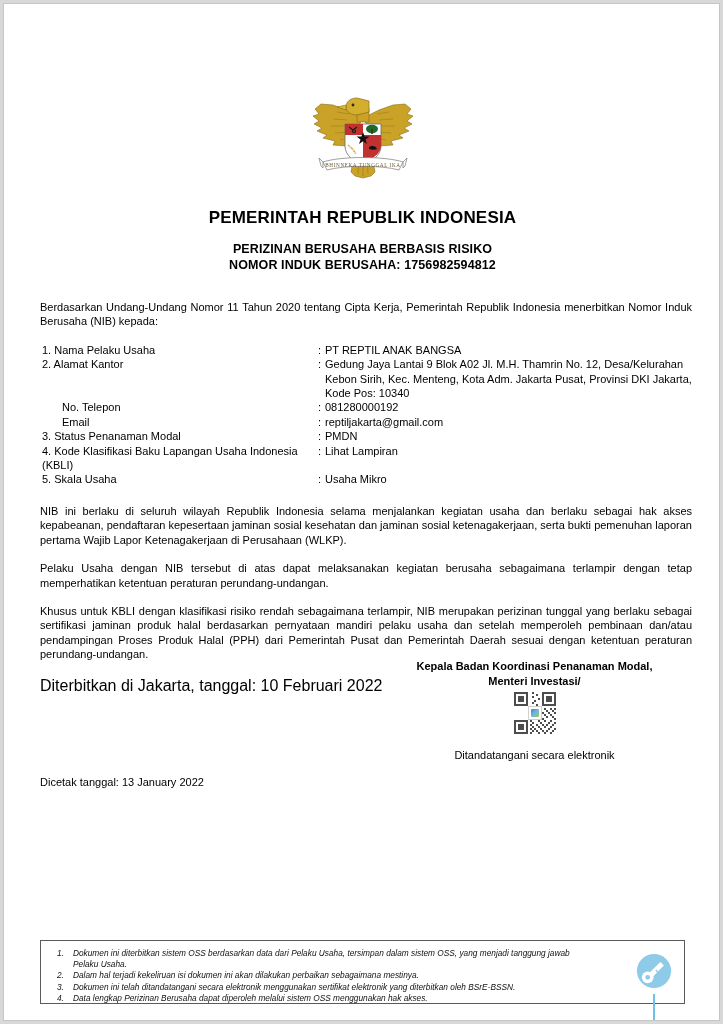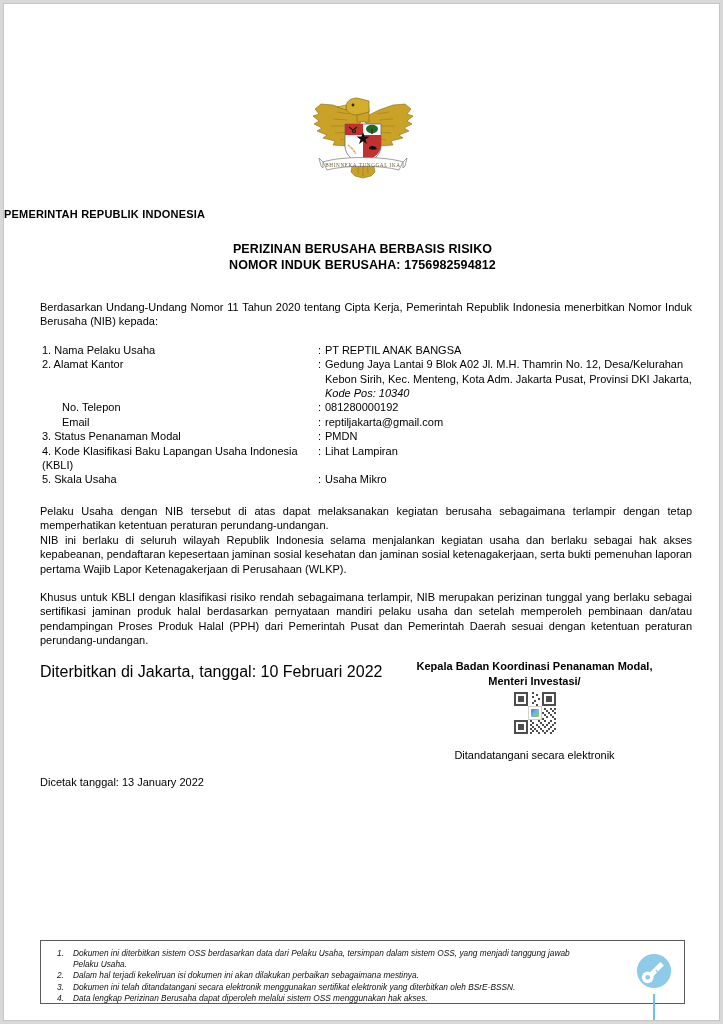--- a/index.html
+++ b/index.html
@@ -20,22 +20,22 @@
   
   .emblem-wrap {
     position: absolute; left: 0; top: 84px; width: 717px;
     display: flex; justify-content: center;
   }
   .emblem { width: 112px; height: 96px; display: block; }
 
   
   .h-gov {
     position: absolute; left: 0; top: 204px; width: 717px;
-    text-align: left;
-    font-size: 11px; font-weight: bold; color: #000;
+    text-align: center;
+    font-size: 17px; font-weight: bold; color: #000;
     letter-spacing: 0.2px;
   }
   .h-risk {
     position: absolute; left: 0; top: 237px; width: 717px;
     text-align: center;
     font-size: 12.5px; font-weight: bold; color: #000;
     line-height: 16px; letter-spacing: 0.1px;
   }
 
   
@@ -55,21 +55,21 @@
     border-collapse: collapse;
   }
   .fields td {
     font-size: 11px; line-height: 14.4px; color: #000;
     vertical-align: top; padding: 0;
   }
   td.f-label { width: 278px; padding-left: 2px; }
   td.f-label.indent { padding-left: 22px; }
   td.f-colon { width: 7px; }
   td.f-val { width: 367px; }
-  .sub-pad { padding-left: 9px; font-style: italic; }
+  .sub-pad { padding-left: 9px; }
 
   .note-block { margin-top: 17px; }
 
   .issued { margin-top: 15px; font-size: 16px; color: #000; }
 
   
   .sign {
     position: absolute; left: 383px; top: 655px; width: 295px;
     text-align: center;
   }
@@ -247,22 +247,22 @@
         </tr>
         <tr>
           <td class="f-label">5. Skala Usaha</td>
           <td class="f-colon">:</td>
           <td class="f-val">Usaha Mikro</td>
         </tr>
       </tbody>
     </table>
 
     <div class="note-block">
+      <p class="para">NIB ini berlaku di seluruh wilayah Republik Indonesia selama menjalankan kegiatan usaha dan berlaku sebagai hak akses kepabeanan, pendaftaran kepesertaan jaminan sosial kesehatan dan jaminan sosial ketenagakerjaan, serta bukti pemenuhan laporan pertama Wajib Lapor Ketenagakerjaan di Perusahaan (WLKP).</p>
       <p class="para gap">Pelaku Usaha dengan NIB tersebut di atas dapat melaksanakan kegiatan berusaha sebagaimana terlampir dengan tetap memperhatikan ketentuan peraturan perundang-undangan.</p>
-      <p class="para">NIB ini berlaku di seluruh wilayah Republik Indonesia selama menjalankan kegiatan usaha dan berlaku sebagai hak akses kepabeanan, pendaftaran kepesertaan jaminan sosial kesehatan dan jaminan sosial ketenagakerjaan, serta bukti pemenuhan laporan pertama Wajib Lapor Ketenagakerjaan di Perusahaan (WLKP).</p>
       <p class="para gap">Khusus untuk KBLI dengan klasifikasi risiko rendah sebagaimana terlampir, NIB merupakan perizinan tunggal yang berlaku sebagai sertifikasi jaminan produk halal berdasarkan pernyataan mandiri pelaku usaha dan setelah memperoleh pembinaan dan/atau pendampingan Proses Produk Halal (PPH) dari Pemerintah Pusat dan Pemerintah Daerah sesuai dengan ketentuan peraturan perundang-undangan.</p>
     </div>
 
     <div class="issued">Diterbitkan di Jakarta, tanggal: 10 Februari 2022</div>
   </div>
 
   <div class="sign">
     <div class="sign-title">
       <div>Kepala Badan Koordinasi Penanaman Modal,</div>
       <div>Menteri Investasi/</div>

